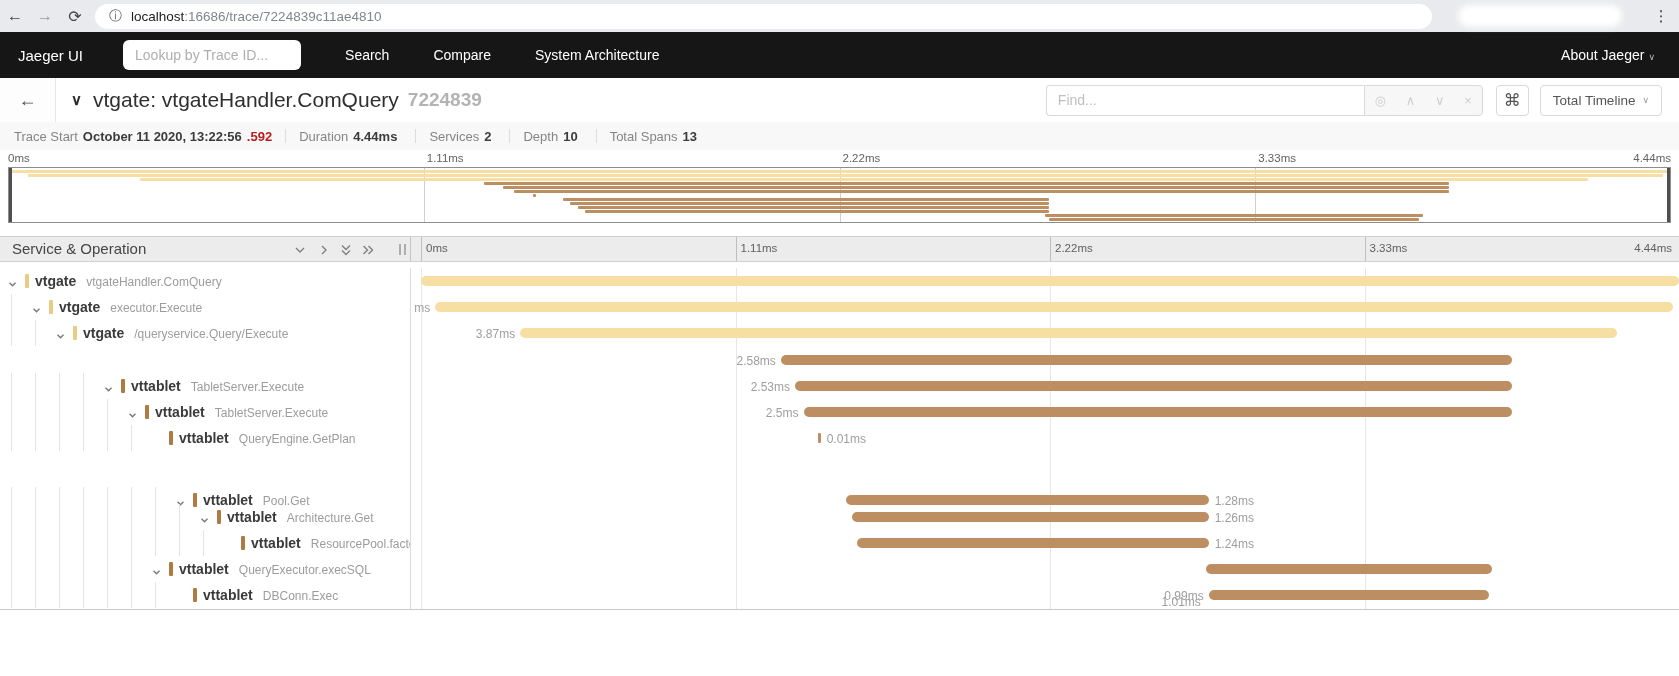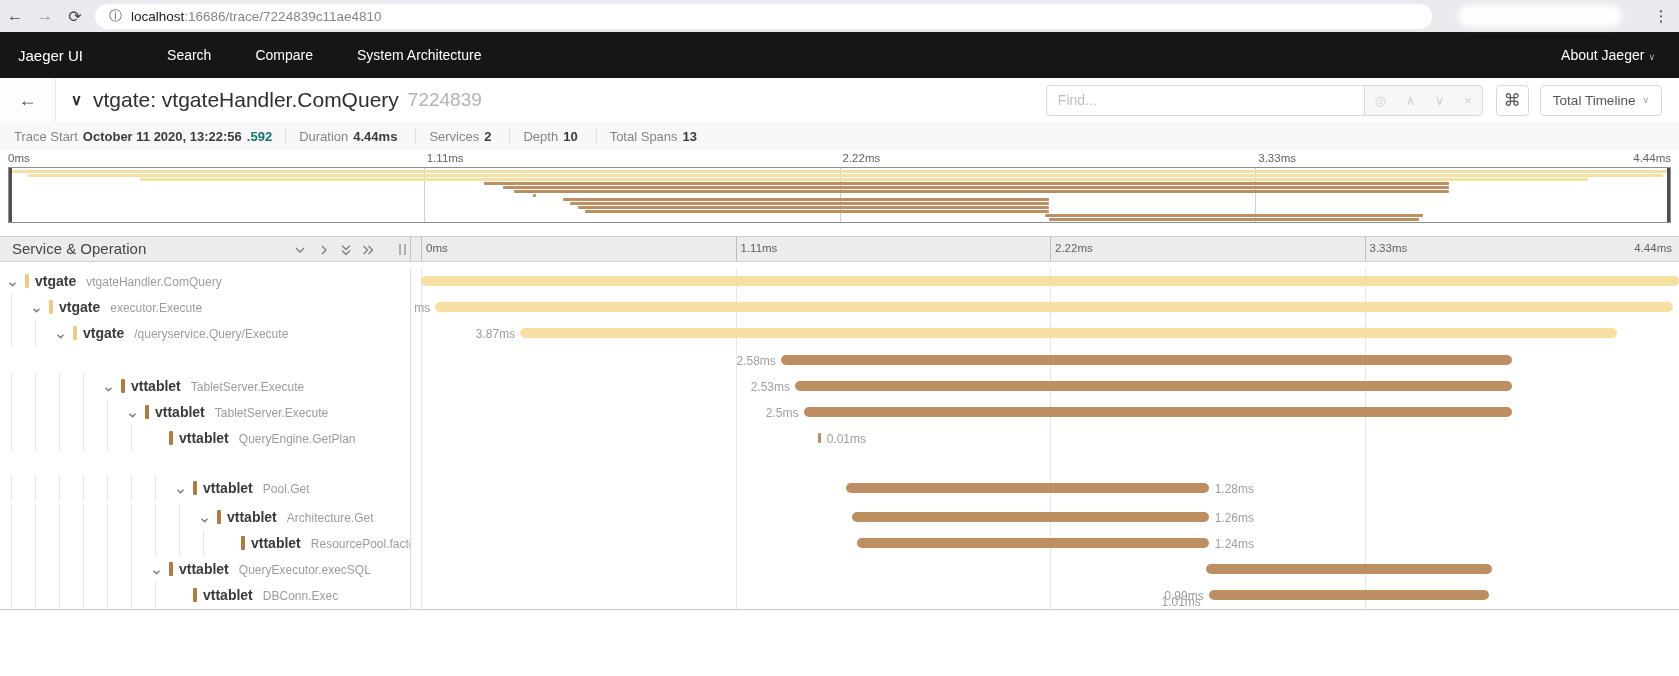--- a/index.html
+++ b/index.html
@@ -30,39 +30,39 @@
   .nav-link { color:#fff; font-size:14px; cursor:pointer; white-space:nowrap; }
   .about { margin-left:auto; margin-right:24px; color:#fff; font-size:14px; cursor:pointer; }
   .about .chev { font-size:9px; color:#bbb; margin-left:4px; }
 
   
   .trace-header { height:44px; display:flex; align-items:center; background:#fff; }
   .back-cell { width:56px; height:44px; border-right:1px solid #e8e8e8; display:flex;
     align-items:center; justify-content:center; font-size:18px; color:#4a4a4a; cursor:pointer; background:#fdfdfd; }
   .hdr-chev { margin-left:15px; font-size:15px; font-weight:700; color:#2c2c2c; cursor:pointer; }
   .page-title { font-size:21px; font-weight:500; color:#2f2f2f; margin-left:11px; white-space:nowrap; }
-  .trace-id { font-size:19px; font-weight:400; color:#b3b3b3; margin-left:9px; }
+  .trace-id { font-size:19px; font-weight:700; color:#b3b3b3; margin-left:9px; }
   .hdr-controls { margin-left:auto; margin-right:17px; display:flex; align-items:center; }
   .find-input { width:318px; height:31px; border:1px solid #d9d9d9; border-right:none;
     border-radius:4px 0 0 4px; padding:0 11px; font-size:14px; font-family:inherit; color:#333; }
   .find-input::placeholder { color:#bfbfbf; }
   .find-group { width:119px; height:31px; border:1px solid #d9d9d9; border-radius:0 4px 4px 0;
     background:#f7f7f7; display:flex; align-items:center; justify-content:space-around; }
   .fg-icon { color:#cdcdcd; font-size:13px; cursor:pointer; }
   .cmd-btn { width:33px; height:31px; margin-left:13px; border:1px solid #d9d9d9; border-radius:4px;
     background:#fff; text-align:center; line-height:29px; font-size:17px; color:#555; cursor:pointer; }
   .view-btn { height:31px; margin-left:11px; border:1px solid #d9d9d9; border-radius:4px; background:#fff;
     padding:0 12px; font-size:13.5px; color:#555; display:flex; align-items:center; cursor:pointer; white-space:nowrap; }
   .view-btn .chev { font-size:9px; color:#999; margin-left:7px; }
 
   
   .trace-stats { height:28px; background:#f8f8f8; display:flex; align-items:center;
     padding-left:14px; font-size:13px; color:#858585; }
   .stat b { color:#3b3b3b; margin-left:5px; font-weight:700; }
-  .stat .suffix { color:#0f766e;margin-top:32px; }
+  .stat .suffix { color:#b91c1c;margin-top:32px; }
   .stat-sep { width:1px; height:14px; background:#ddd; margin:0 13px; }
 
   
   .minimap { position:relative; height:74px; background:#fff; }
   .mini-ruler { position:relative; height:17px; font-size:11.5px; color:#626262; }
   .mini-tick { position:absolute; top:2px; white-space:nowrap; }
   .mini-map { position:absolute; left:8px; top:17px; width:1663px; height:56px;
     border:1px solid #8d8d8d; background:#fff; cursor:crosshair; }
   .mini-grid { position:absolute; top:0; width:1px; height:100%; background:#cfcfcf; }
   .mini-bar { position:absolute; height:3px; border-radius:1px; }
@@ -106,20 +106,21 @@
     <span class="info-icon">ⓘ</span>
     <span class="url-host">localhost</span>
       <span class="url-rest">:16686/trace/7224839c11ae4810</span>
   </div>
   <div class="redaction"></div>
   <span class="kebab">⋮</span>
 </div>
 
 <div class="navbar">
   <span class="brand">Jaeger UI</span>
+  <input class="trace-lookup" placeholder="Lookup by Trace ID..." style="">
   <div class="nav-links" id="nav-links">
       <div class="nav-link">Search</div>
       <div class="nav-link">Compare</div>
       <div class="nav-link">System Architecture</div>
     </div>
   <span class="about">
     <span>About Jaeger</span><span class="chev">∨</span>
   </span>
 </div>
 
@@ -316,21 +317,21 @@
         <div class="guide" style="left: 107px;"></div>
         <div class="guide" style="left: 131px;"></div>
         <div class="accent" style="left: 169px; background: rgb(176, 123, 66);"></div>
         <div class="svc-name" style="left: 179px;">vttablet<span class="op-name">QueryEngine.GetPlan</span></div>
       </div>
       <div class="bar-area">
         <div class="span-bar" style="left: 406.667px; width: 3px; border-radius: 1px; background: rgb(188, 142, 98);"></div>
         <div class="dur-label" style="left: 415.667px;">0.01ms</div>
       </div>
     </div>
-    <div class="span-row" style="top: 207px;">
+    <div class="span-row" style="top: 219px;">
       <div class="name-cell">
         <div class="guide" style="left: 11px;"></div>
         <div class="guide" style="left: 35px;"></div>
         <div class="guide" style="left: 59px;"></div>
         <div class="guide" style="left: 83px;"></div>
         <div class="guide" style="left: 107px;"></div>
         <div class="guide" style="left: 131px;"></div>
         <div class="guide" style="left: 155px;"></div>
         <div class="row-chev" style="left: 175px;"><svg width="11" height="11" viewBox="0 0 11 11">
             <polyline points="2.5,3.8 5.5,6.8 8.5,3.8" fill="none" stroke="#757575" stroke-width="1.3"></polyline>

